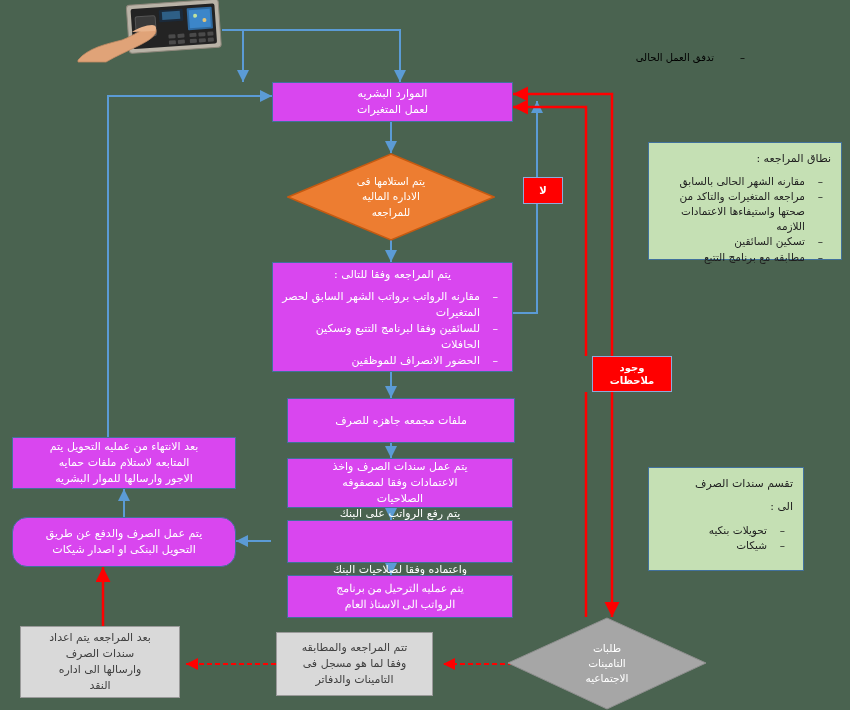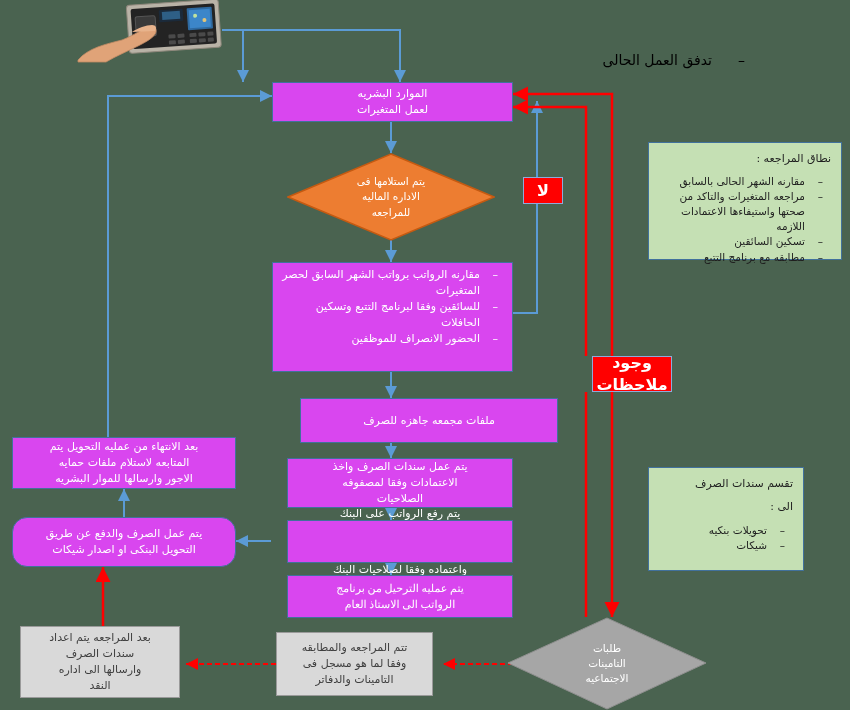--- a/index.html
+++ b/index.html
@@ -25,34 +25,34 @@
   }
   
   .box-green{
     background:#C5E0B4;border:1px solid #41719C;color:#1f1f1f;
     font-size:10.5px;line-height:1.5;padding:8px 10px;
     align-items:stretch;justify-content:flex-start;text-align:right;
   }
   
   .box-red{
     background:#FF0000;border:1px solid #8EAADB;color:#ffffff;
-    font-size:16px;font-weight:bold;line-height:1.35;
+    font-size:10px;font-weight:bold;line-height:1.35;
   }
   
   .diamond{position:absolute;display:flex;align-items:center;justify-content:center;}
   .diamond .dlabel{position:relative;z-index:2;color:#fff;font-size:10.5px;line-height:1.45;text-align:center;
                    pointer-events:none;}
   .diamond.gray .dlabel{color:#ffffff;}
   .bullets{margin:0;padding:0;list-style:none;text-align:right;width:100%;}
   .bullets li{position:relative;padding-right:26px;line-height:1.45;}
   .bullets li::before{content:"–";position:absolute;right:8px;top:0;}
   .box-blue .bullets li::before{color:#fff;}
   .hdr{font-size:11px;margin-bottom:6px;text-align:right;width:100%;}
   .box-blue .hdr{text-align:center;}
-  .wf-title{position:absolute;color:#000;font-size:14px;white-space:nowrap;}
+  .wf-title{position:absolute;color:#000;font-size:10px;white-space:nowrap;}
   .wf-title .dash{display:inline-block;margin-left:26px;}
   
   .device{position:absolute;}
 </style>
 </head>
 <body>
 
 <svg id="canvas" viewBox="0 0 850 710" xmlns="http://www.w3.org/2000/svg">
   <defs>
     <marker id="ahB" markerWidth="8" markerHeight="8" refX="6" refY="3" orient="auto">
@@ -156,28 +156,29 @@
     <div>الاداره الماليه</div>
     <div>للمراجعه</div>
   </div>
 </div>
 
 <div class="node box-red" style="left:523px;top:177px;width:40px;height:27px;">
   <span>لا</span>
 </div>
 
 <div class="node box-blue" style="left:272px;top:262px;width:241px;height:110px;align-items:stretch;justify-content:flex-start;">
+  <div class="hdr">يتم المراجعه وفقا للتالى :</div>
   <ul class="bullets">
     <li>مقارنه الرواتب برواتب الشهر السابق لحصر المتغيرات</li>
     <li>للسائقين وفقا لبرنامج التتبع وتسكين الحافلات</li>
     <li>الحضور الانصراف للموظفين</li>
   </ul>
 </div>
 
-<div class="node box-blue" style="left:300px;top:398px;width:258px;height:45px;">
+<div class="node box-blue" style="left:287px;top:398px;width:228px;height:45px;">
   <div>ملفات مجمعه جاهزه للصرف</div>
 </div>
 
 <div class="node box-blue" style="left:287px;top:458px;width:226px;height:50px;">
   <div>يتم عمل سندات الصرف واخذ</div>
   <div>الاعتمادات وفقا لمصفوفه</div>
   <div>الصلاحيات</div>
 </div>
 
 <div class="node box-blue" style="left:287px;top:520px;width:226px;height:43px;gap:40px;">

